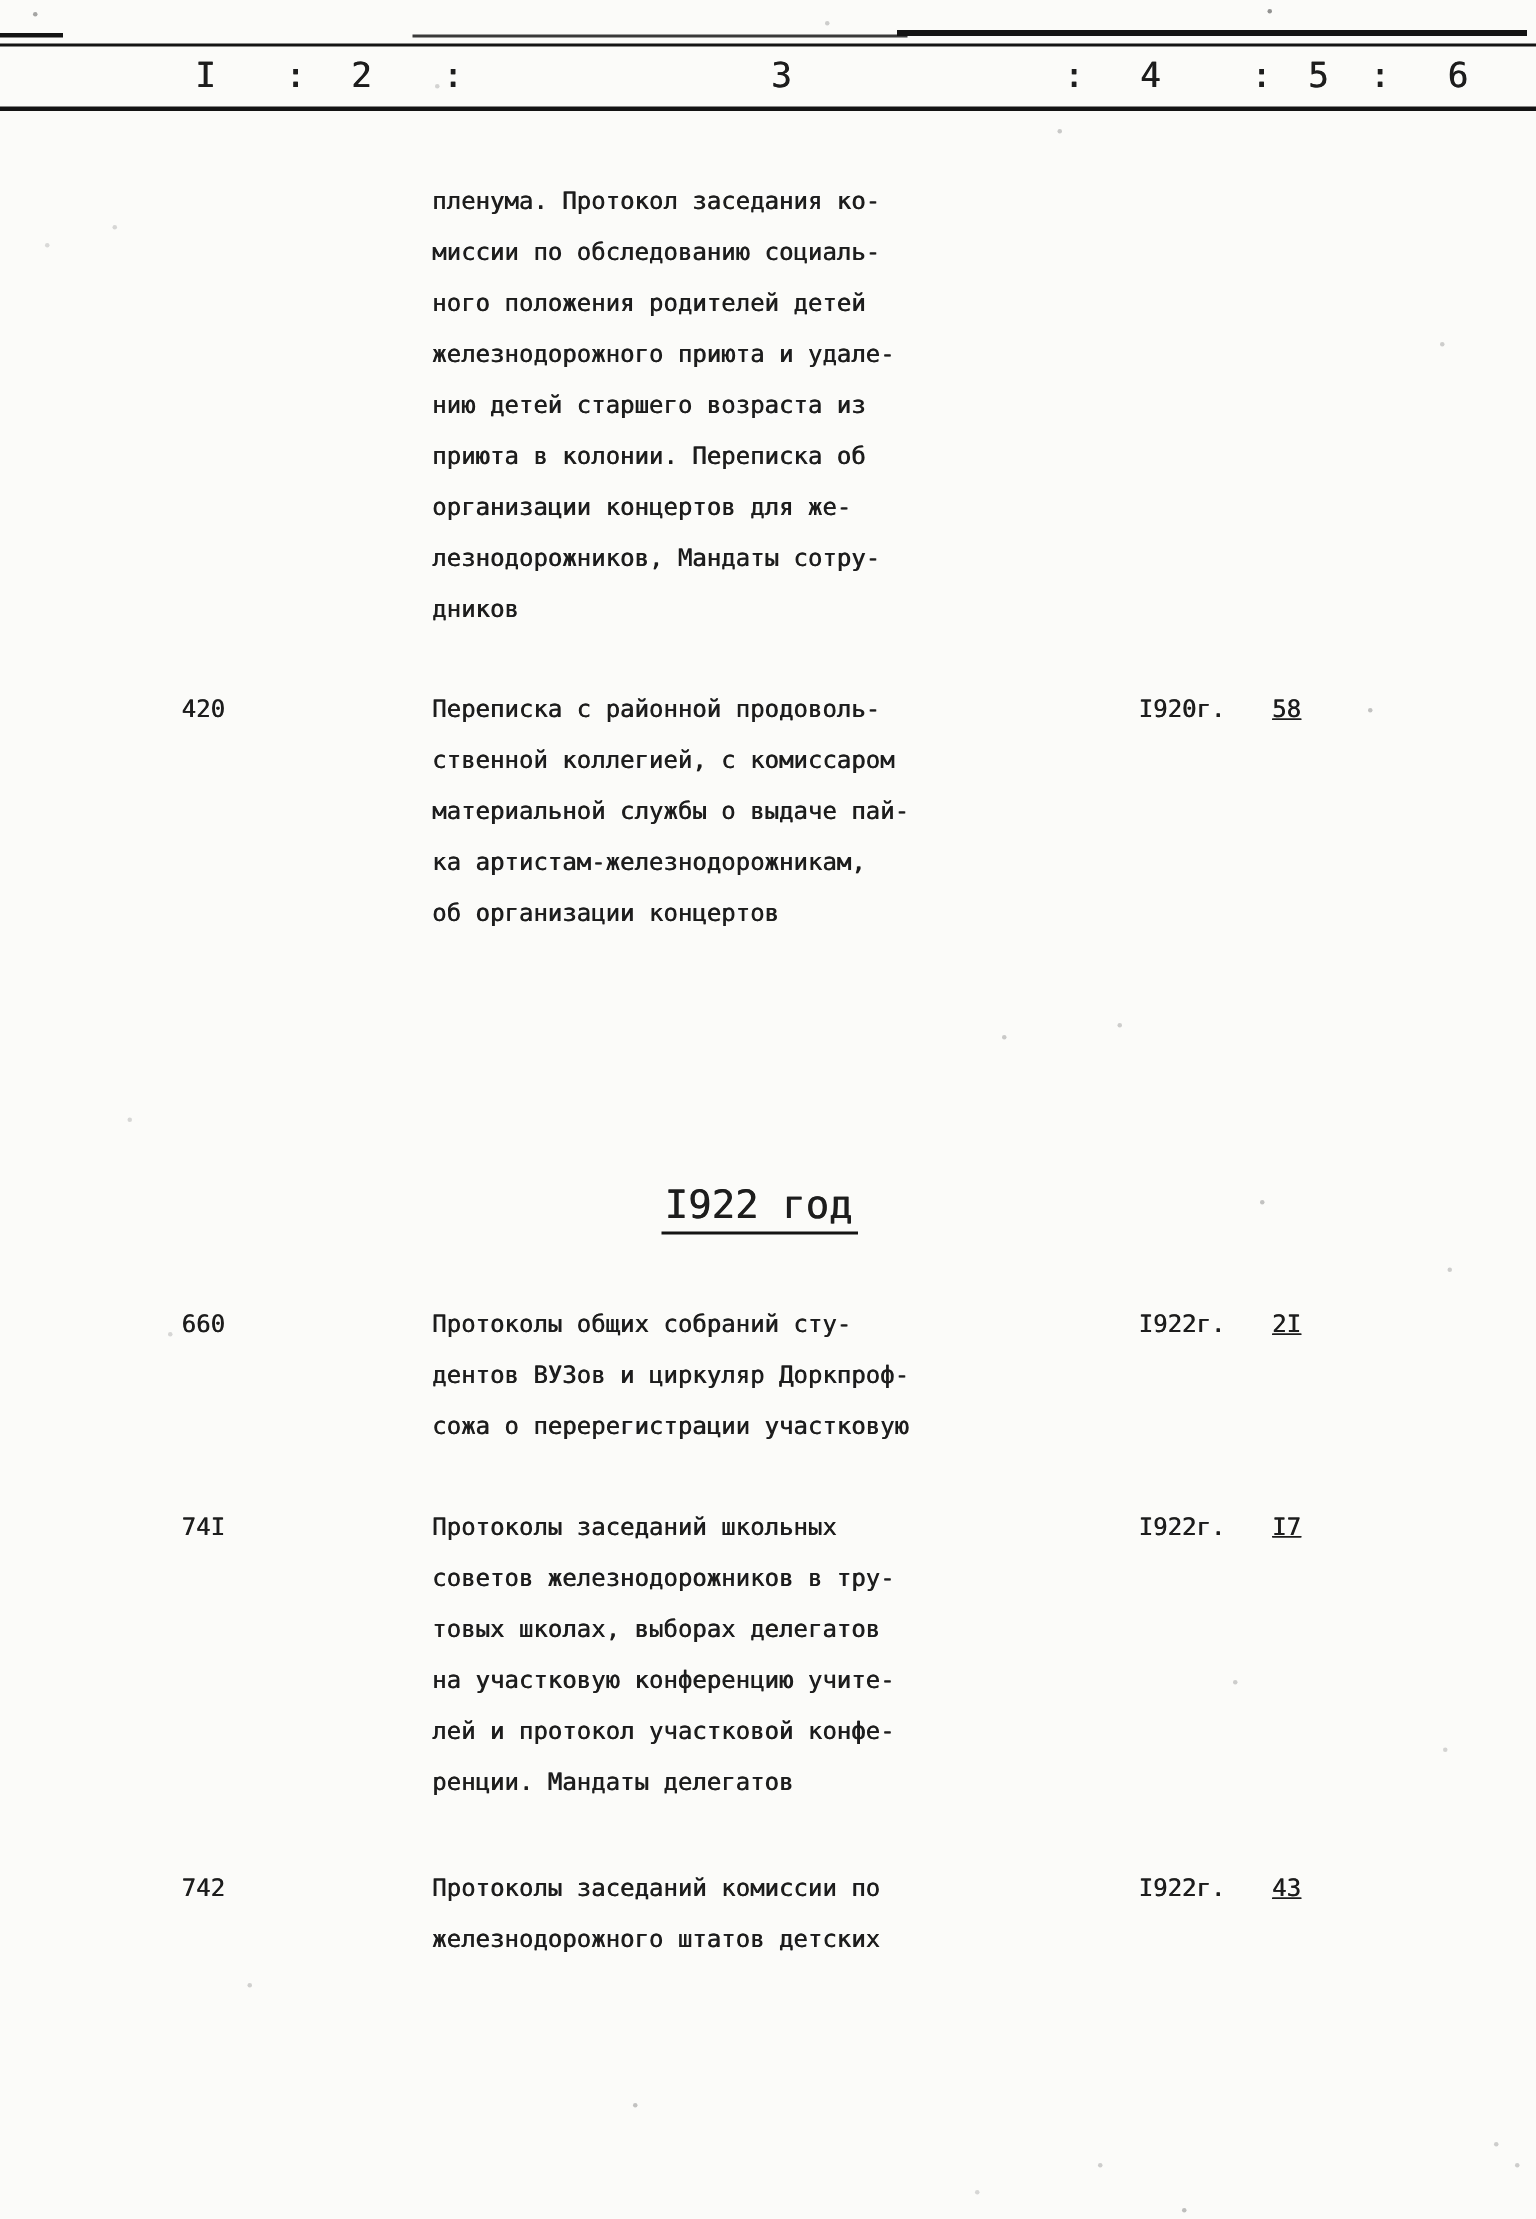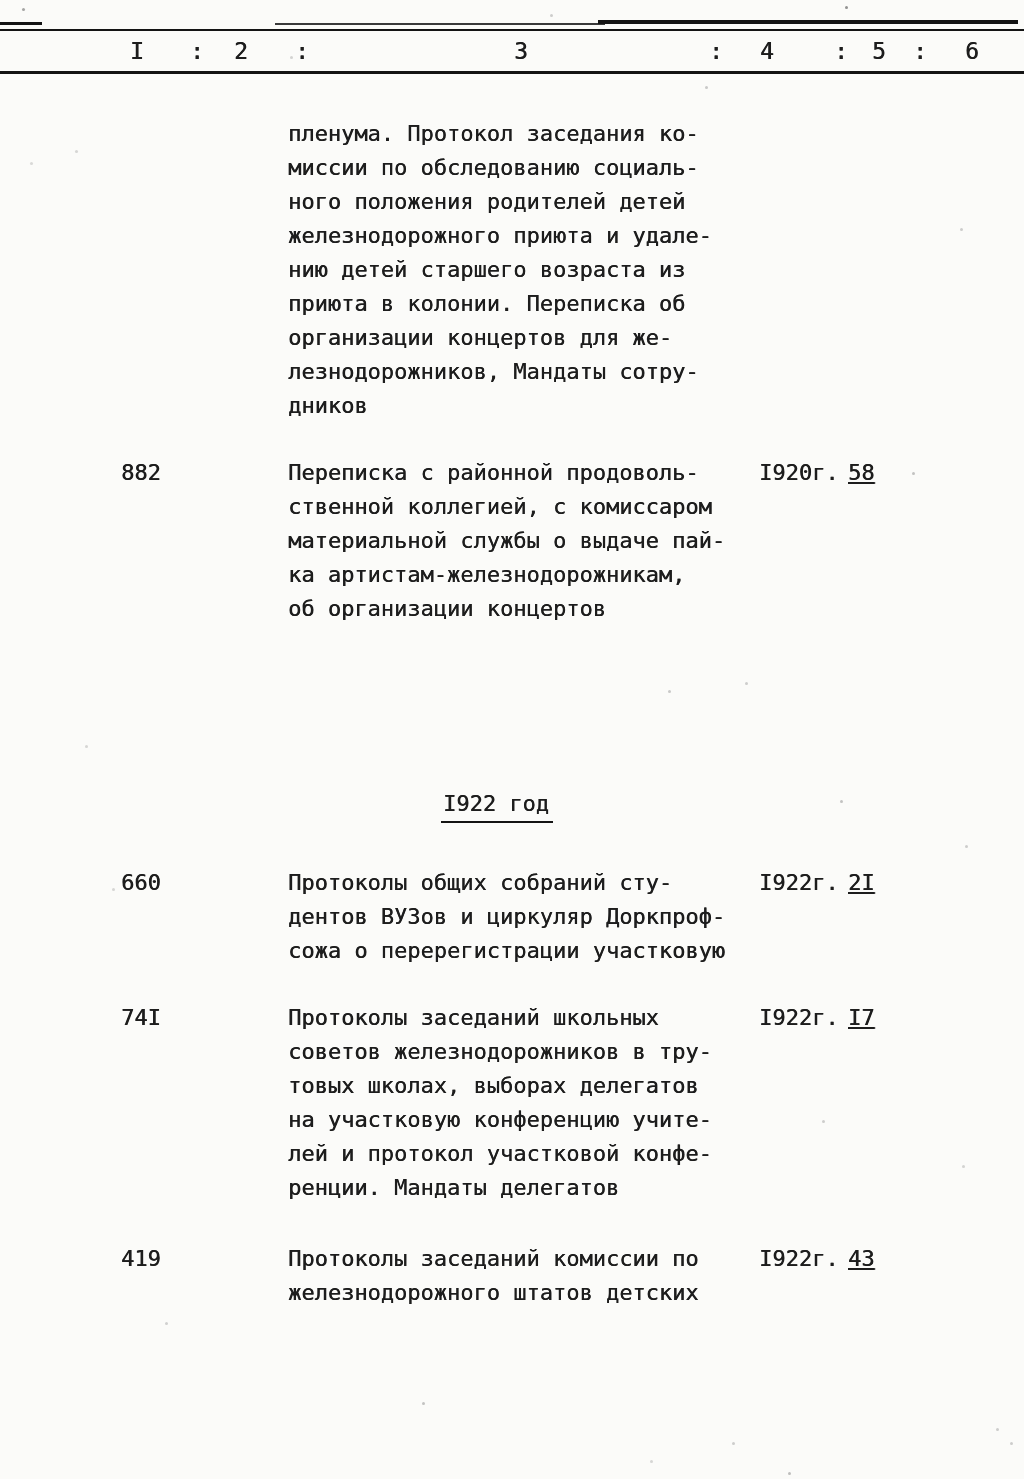--- a/index.html
+++ b/index.html
@@ -5,21 +5,21 @@
   html,body{margin:0;padding:0;}
   .page{
     position:relative;
     width:1024px;height:1479px;
     background:#fbfbf9;
     overflow:hidden;
     font-family:"DejaVu Sans Mono","Liberation Mono",monospace;
     color:#1d1d1d;
   }
   .tw{ 
-    font-size:22px;
+    font-size:16px;
     line-height:34px;
     letter-spacing:0px;
     text-shadow:0.4px 0 0 currentColor;
     white-space:pre-line;
   }
   
   .rule{position:absolute;background:#141414;}
   .rule-top-a{left:0;top:22px;width:42px;height:3px;}
   .rule-top-b{left:275px;top:23px;width:330px;height:2px;background:#3a3a3a;}
   .rule-top-c{left:598px;top:20px;width:420px;height:4px;}
@@ -36,21 +36,21 @@
   .entry .num{position:absolute;left:121px;top:0;}
   .entry .desc{position:absolute;left:288px;top:0;width:480px;}
   .entry .year{position:absolute;left:731px;top:0;margin-left:28px;}
   .entry .pages{position:absolute;left:848px;top:0;text-decoration:underline;}
   .entry-739{top:456px;}
   .entry-740{top:866px;}
   .entry-741{top:1001px;}
   .entry-742{top:1242px;}
   .section-heading{
     position:absolute;left:441px;top:790px;
-    font-size:22px;line-height:28px;
+    font-size:26px;line-height:28px;
     text-shadow:0.4px 0 0 currentColor;
     border-bottom:2.5px solid #141414;
     padding:0 4px 3px 2px;
   }
   
   .speck{
     position:absolute;left:0;top:0;width:3px;height:3px;border-radius:50%;
     background:transparent;
     box-shadow:
       22px 8px 0 rgba(80,80,80,.5),
@@ -110,21 +110,21 @@
 миссии по обследованию социаль-
 ного положения родителей детей
 железнодорожного приюта и удале-
 нию детей старшего возраста из
 приюта в колонии. Переписка об
 организации концертов для же-
 лезнодорожников, Мандаты сотру-
 дников</div>
 
   <section class="entry entry-739">
-    <div class="num tw">882</div>
+    <div class="num tw">420</div>
     <div class="desc tw">Переписка с районной продоволь-
 ственной коллегией, с комиссаром
 материальной службы о выдаче пай-
 ка артистам-железнодорожникам,
 об организации концертов</div>
     <div class="year tw">I920г.</div>
     <div class="pages tw">58</div>
   </section>
 
   <div class="section-heading">I922 год</div>
@@ -144,20 +144,20 @@
 советов железнодорожников в тру-
 товых школах, выборах делегатов
 на участковую конференцию учите-
 лей и протокол участковой конфе-
 ренции. Мандаты делегатов</div>
     <div class="year tw">I922г.</div>
     <div class="pages tw">I7</div>
   </section>
 
   <section class="entry entry-742">
-    <div class="num tw">419</div>
+    <div class="num tw">742</div>
     <div class="desc tw">Протоколы заседаний комиссии по
 железнодорожного штатов детских</div>
     <div class="year tw">I922г.</div>
     <div class="pages tw">43</div>
   </section>
 
 </div>
 
 </body></html>

